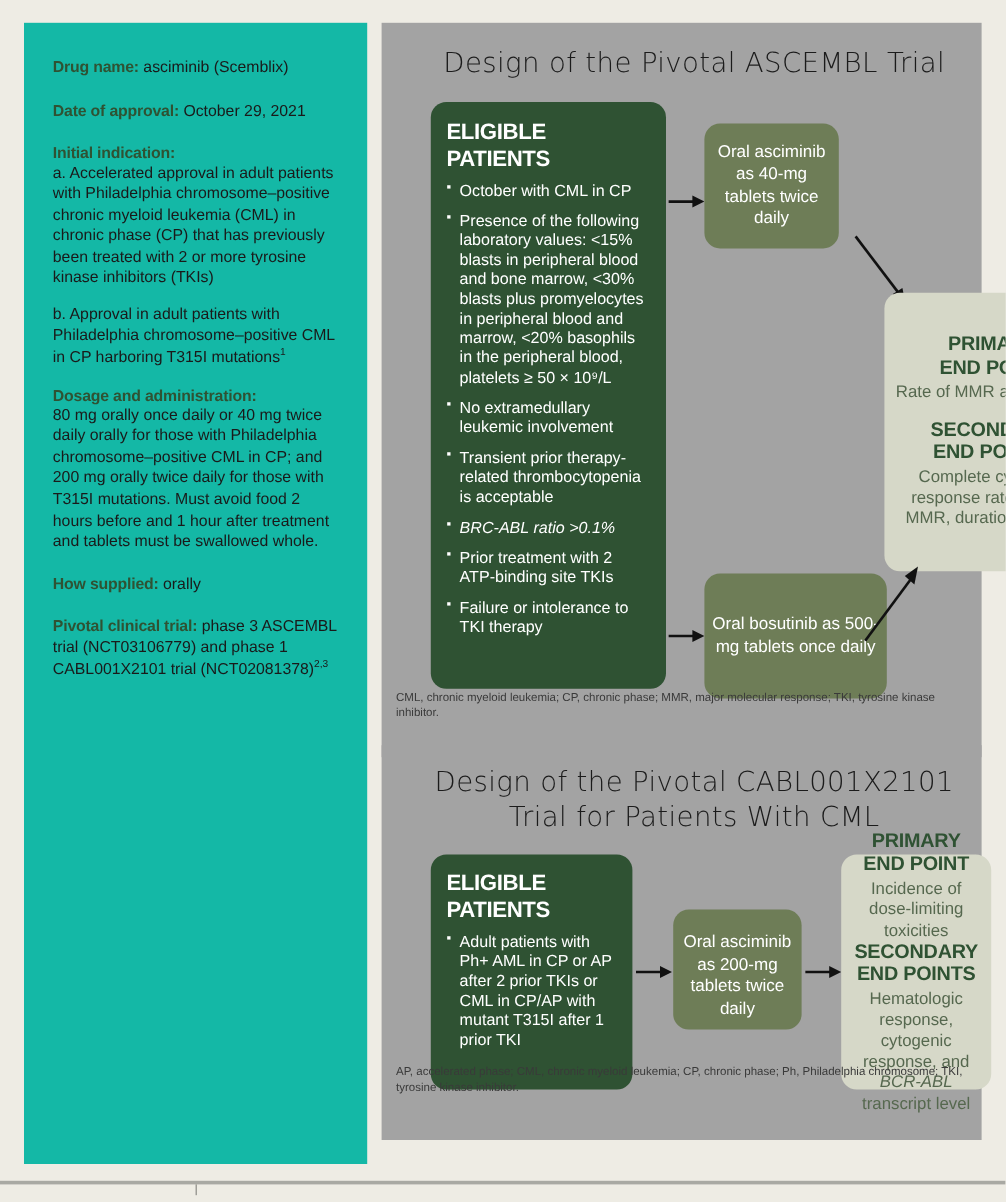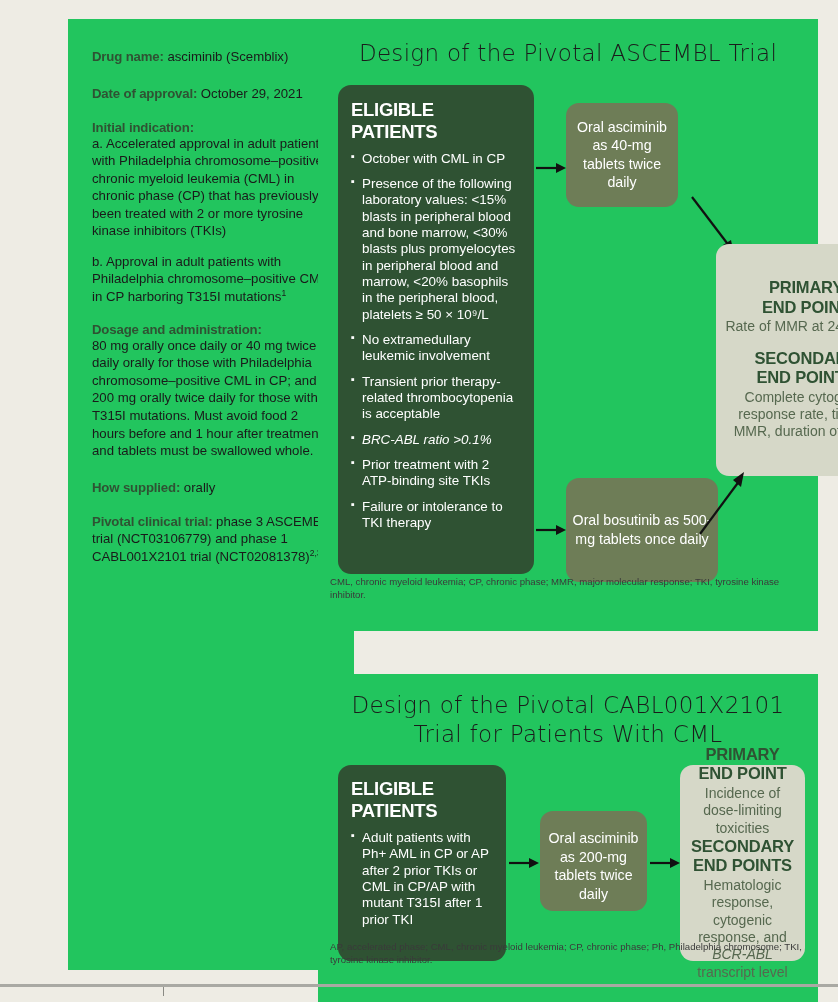--- a/index.html
+++ b/index.html
@@ -19,23 +19,22 @@
     left: 0; top: 0;
     width: 838px; height: 1002px;
     background: #eeece4;
   }
 
   
   .left-card {
     position: absolute;
     left: 20px; top: 19px;
     width: 286px; height: 951px;
-    background: #22c55e;
+    background: #14b8a6;
     padding: 26px 22px 20px 24px;
-    margin-left: 48px;
   }
 
   .block { margin-bottom: 16px; }
   .block:last-child { margin-bottom: 0; }
 
   .lbl {
     color: #2f5233;
     font-weight: bold;
     font-size: 13.2px;
     letter-spacing: -0.15px;
@@ -50,24 +49,25 @@
     line-height: 1.33;
   }
   .inline-head { line-height: 1.33; }
   sup { font-size: 8.5px; vertical-align: super; }
 
   
   .right-card {
     position: absolute;
     left: 318px;
     width: 500px;
-    background: #22c55e;
+    background: #a3a3a3;
+    padding-left: 21px;
   }
   .card-a { top: 19px;  height: 612px; }
-  .card-b { top: 674px; height: 329px; }
+  .card-b { top: 621px; height: 329px; }
 
   .panel-title {
     text-align: center;
     font-family: "DejaVu Sans", sans-serif;
     font-weight: 300;
     font-size: 23px;
     color: #1b1b1b;
     letter-spacing: 0.3px;
     line-height: 1.24;
     padding: 0 18px;

